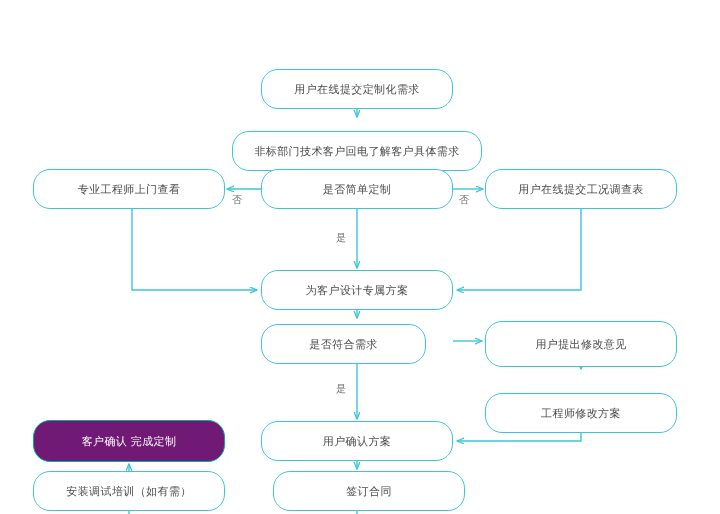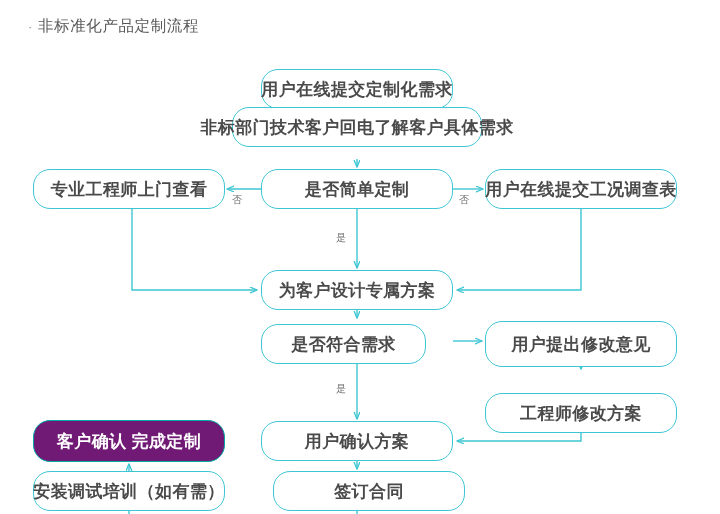--- a/index.html
+++ b/index.html
@@ -40,46 +40,42 @@
   }
   .node {
     position: absolute;
     box-sizing: border-box;
     border: 1.4px solid #3ec6d3;
     border-radius: 17px;
     background: #ffffff;
     display: flex;
     align-items: center;
     justify-content: center;
-    font-size: 17px;
+    font-size: 11px;
     color: #4a4a4a;
     letter-spacing: 0.4px;
     white-space: nowrap;
-    font-weight: bold;
   }
   .node.accent {
     background: #701a75;
     border-color: #03aaa4;
     color: #ffffff;
   }
   .edge-label {
     position: absolute;
     font-size: 10px;
     color: #6b6b6b;
     white-space: nowrap;
   }
 </style>
 </head>
 <body>
 
 <div id="screen">
 
-  <div class="slide-title">
-    <span class="title-bullet">·</span><span>非标准化产品定制流程</span>
-  </div>
 
   <svg id="flow-svg" viewBox="0 0 720 514">
     <defs>
       <marker id="arrow" markerWidth="9" markerHeight="9" refX="7.4" refY="3.2" orient="auto" markerUnits="userSpaceOnUse">
         <path d="M0.6,0.4 L7.6,3.2 L0.6,6.0" fill="none" stroke="#3ec6d3" stroke-width="1.3" stroke-linecap="round" stroke-linejoin="round"></path>
       </marker>
     </defs>
     <g fill="none" stroke="#3ec6d3" stroke-width="1.4" stroke-linecap="butt" stroke-linejoin="miter">
 
       <path d="M357,109 L357,117" marker-end="url(#arrow)"></path>
@@ -113,21 +109,21 @@
       <path d="M129,471 L129,464" marker-end="url(#arrow)"></path>
 
       <path d="M129,511 L129,514"></path>
     </g>
   </svg>
 
   <div id="nodes-layer">
       <div class="node" style="left: 261px; top: 69px; width: 192px; height: 40px;">
         <span>用户在线提交定制化需求</span>
       </div>
-      <div class="node" style="left: 232px; top: 107px; width: 250px; height: 40px; text-align: center;">
+      <div class="node" style="left: 232px; top: 131px; width: 250px; height: 40px; text-align: center;">
         <span>非标部门技术客户回电了解客户具体需求</span>
       </div>
       <div class="node" style="left: 261px; top: 169px; width: 192px; height: 40px;">
         <span>是否简单定制</span>
       </div>
       <div class="node" style="left: 33px; top: 169px; width: 192px; height: 40px;">
         <span>专业工程师上门查看</span>
       </div>
       <div class="node" style="left: 485px; top: 169px; width: 192px; height: 40px; text-align: right;">
         <span>用户在线提交工况调查表</span>

